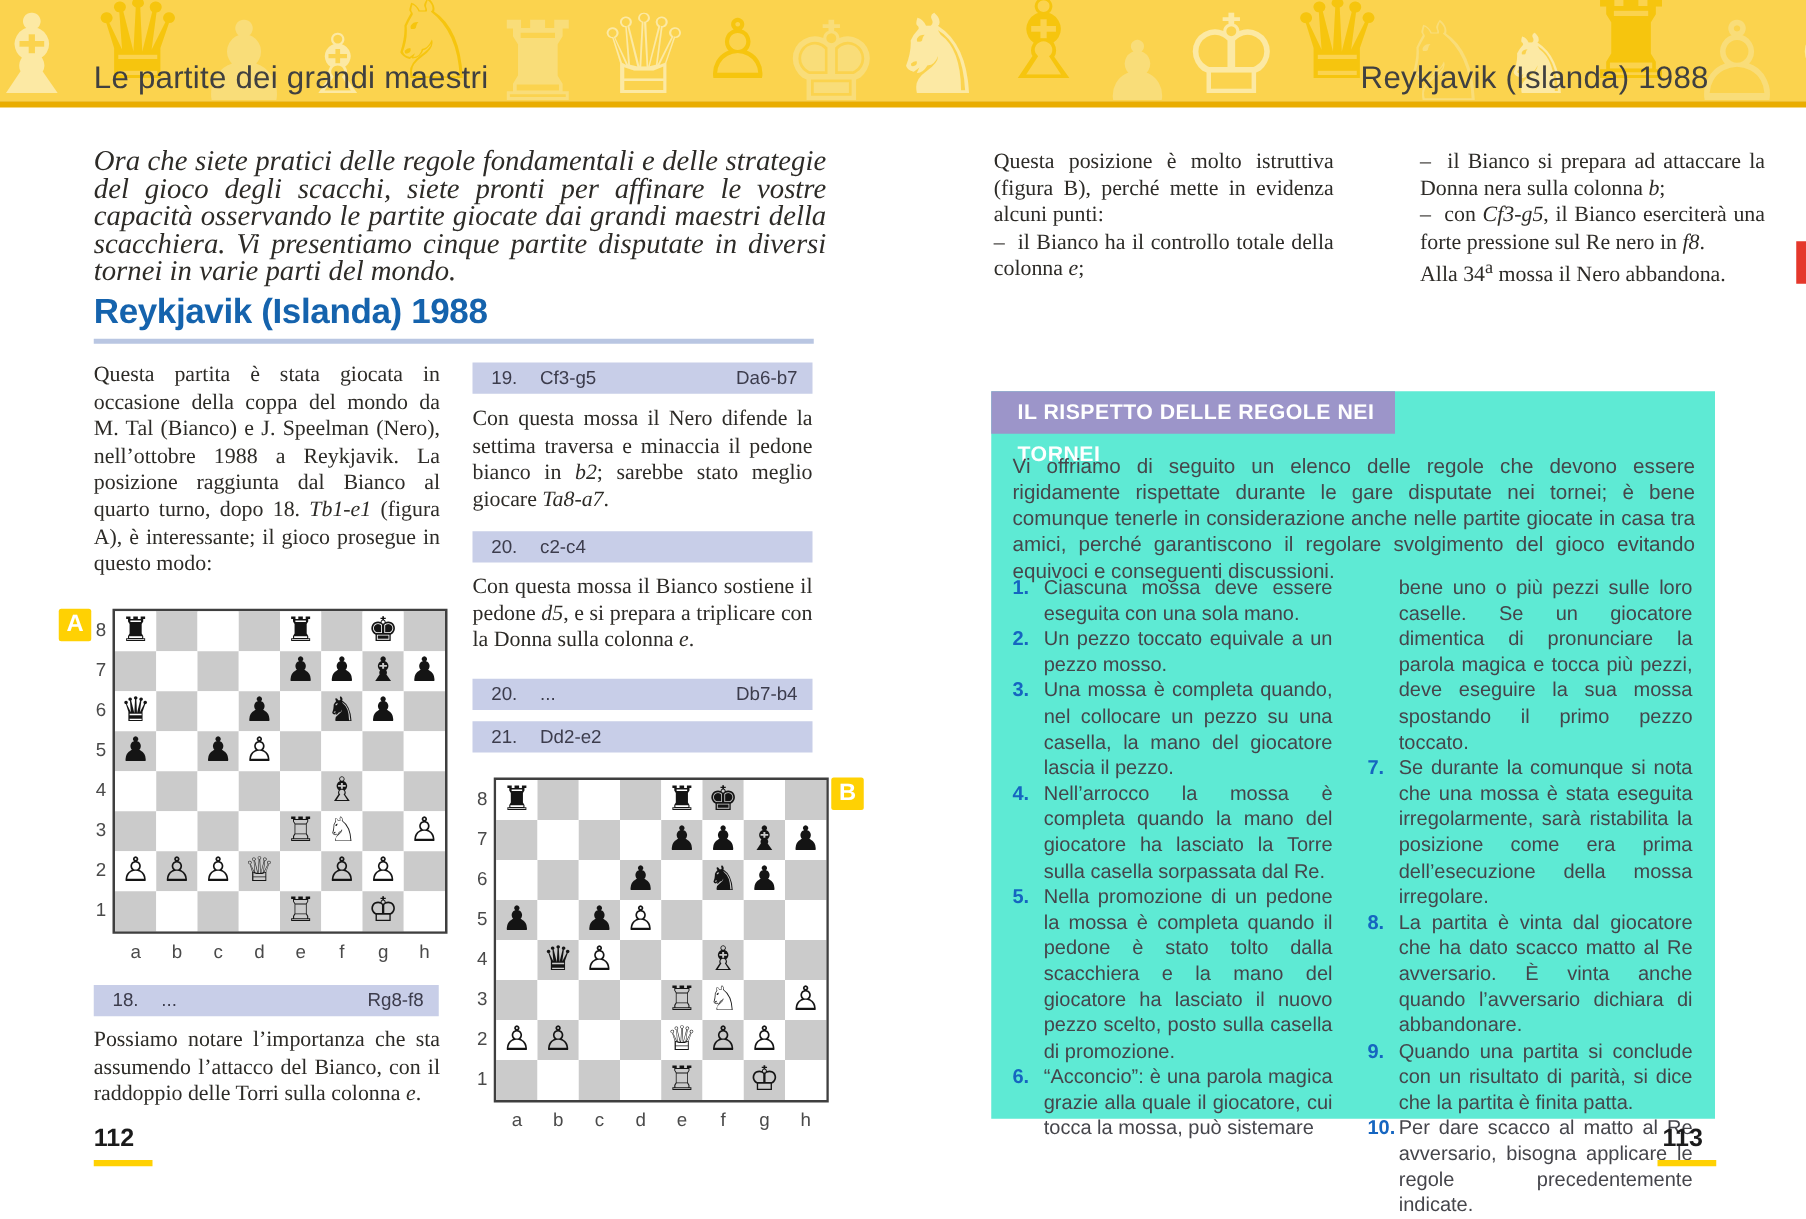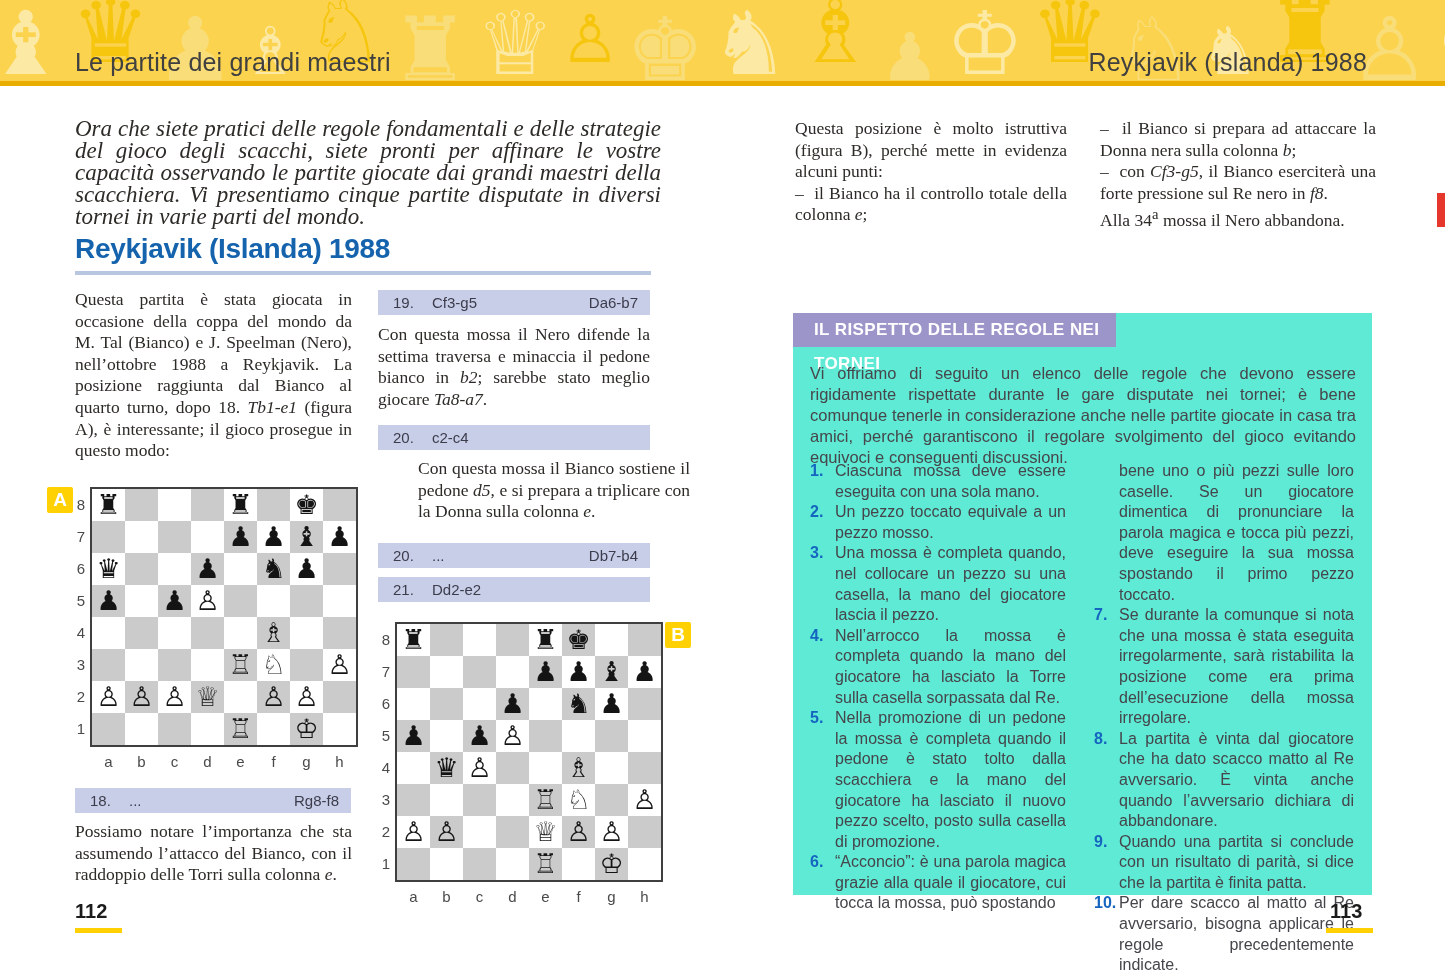--- a/index.html
+++ b/index.html
@@ -248,21 +248,21 @@
     <span class="mwhite">Cf3-g5</span>
     <span class="mblack">Da6-b7</span>
   </div>
   <div class="serif-par" style="left:378px; top:324px; width:272px;">Con questa mossa il Nero difende la settima traversa e minaccia il pedone bianco in <i>b2</i>; sarebbe stato meglio giocare <i>Ta8-a7</i>.</div>
 
   <div class="move-row" style="left:378px; top:425px; width:272px;">
     <span class="mnum">20.</span>
     <span class="mwhite">c2-c4</span>
     <span class="mblack"></span>
   </div>
-  <div class="serif-par" style="left:378px; top:458px; width:272px;margin-left:40px;">Con questa mossa il Bianco sostiene il pedone <i>d5</i>, e si prepara a triplicare con la Donna sulla colonna <i>e</i>.</div>
+  <div class="serif-par" style="left:378px; top:458px; width:272px;">Con questa mossa il Bianco sostiene il pedone <i>d5</i>, e si prepara a triplicare con la Donna sulla colonna <i>e</i>.</div>
 
   <div class="move-row" style="left:378px; top:543px; width:272px;">
     <span class="mnum">20.</span>
     <span class="mwhite">...</span>
     <span class="mblack">Db7-b4</span>
   </div>
   <div class="move-row" style="left:378px; top:577px; width:272px;">
     <span class="mnum">21.</span>
     <span class="mwhite">Dd2-e2</span>
     <span class="mblack"></span>
@@ -407,21 +407,21 @@
         <span>f</span>
         <span>g</span>
         <span>h</span>
       </div>
   </div>
 
   <div class="page-num" style="left:75px; top:900px;">112</div>
   <div class="page-mark" style="left:75px; top:928px;"></div>
 
   <div class="serif-par" style="left:795px; top:118px; width:272px;">Questa posizione è molto istruttiva (figura B), perché mette in evidenza alcuni punti:<br>–&nbsp;&nbsp;il Bianco ha il controllo totale della colonna <i>e</i>;</div>
-  <div class="serif-par" style="left:1100px; top:118px; width:276px;font-family:Liberation Serif, serif;">–&nbsp;&nbsp;il Bianco si prepara ad attaccare la Donna nera sulla colonna <i>b</i>;<br>–&nbsp;&nbsp;con <i>Cf3-g5</i>, il Bianco eserciterà una forte pressione sul Re nero in <i>f8</i>.<br>Alla 34<sup>a</sup> mossa il Nero abbandona.</div>
+  <div class="serif-par" style="left:1136px; top:118px; width:276px;font-family:Liberation Serif, serif;">–&nbsp;&nbsp;il Bianco si prepara ad attaccare la Donna nera sulla colonna <i>b</i>;<br>–&nbsp;&nbsp;con <i>Cf3-g5</i>, il Bianco eserciterà una forte pressione sul Re nero in <i>f8</i>.<br>Alla 34<sup>a</sup> mossa il Nero abbandona.</div>
 
   <div class="red-tab"></div>
 
   <div class="rules-box">
     <div class="rules-header">IL RISPETTO DELLE REGOLE NEI TORNEI</div>
     <div class="rules-intro">Vi offriamo di seguito un elenco delle regole che devono essere rigidamente rispettate durante le gare disputate nei tornei; è bene comunque tenerle in considerazione anche nelle partite giocate in casa tra amici, perché garantiscono il regolare svolgimento del gioco evitando equivoci e conseguenti discussioni.</div>
     <div class="rules-col c0">
         <div class="rule-item">
           <span class="rule-num">1.</span>
           <span class="rule-text">Ciascuna mossa deve essere eseguita con una sola mano.</span>
@@ -437,21 +437,21 @@
         <div class="rule-item">
           <span class="rule-num">4.</span>
           <span class="rule-text">Nell’arrocco la mossa è completa quando la mano del giocatore ha lasciato la Torre sulla casella sorpassata dal Re.</span>
         </div>
         <div class="rule-item">
           <span class="rule-num">5.</span>
           <span class="rule-text">Nella promozione di un pedone la mossa è completa quando il pedone è stato tolto dalla scacchiera e la mano del giocatore ha lasciato il nuovo pezzo scelto, posto sulla casella di promozione.</span>
         </div>
         <div class="rule-item">
           <span class="rule-num">6.</span>
-          <span class="rule-text">“Acconcio”: è una parola magica grazie alla quale il giocatore, cui tocca la mossa, può spostando</span>
+          <span class="rule-text">“Acconcio”: è una parola magica grazie alla quale il giocatore, cui tocca la mossa, può sistemare</span>
         </div>
       </div>
     <div class="rules-col c1">
         <div class="rule-item">
           <span class="rule-num"></span>
           <span class="rule-text">bene uno o più pezzi sulle loro caselle. Se un giocatore dimentica di pronunciare la parola magica e tocca più pezzi, deve eseguire la sua mossa spostando il primo pezzo toccato.</span>
         </div>
         <div class="rule-item">
           <span class="rule-num">7.</span>
           <span class="rule-text">Se durante la comunque si nota che una mossa è stata eseguita irregolarmente, sarà ristabilita la posizione come era prima dell’esecuzione della mossa irregolare.</span>

